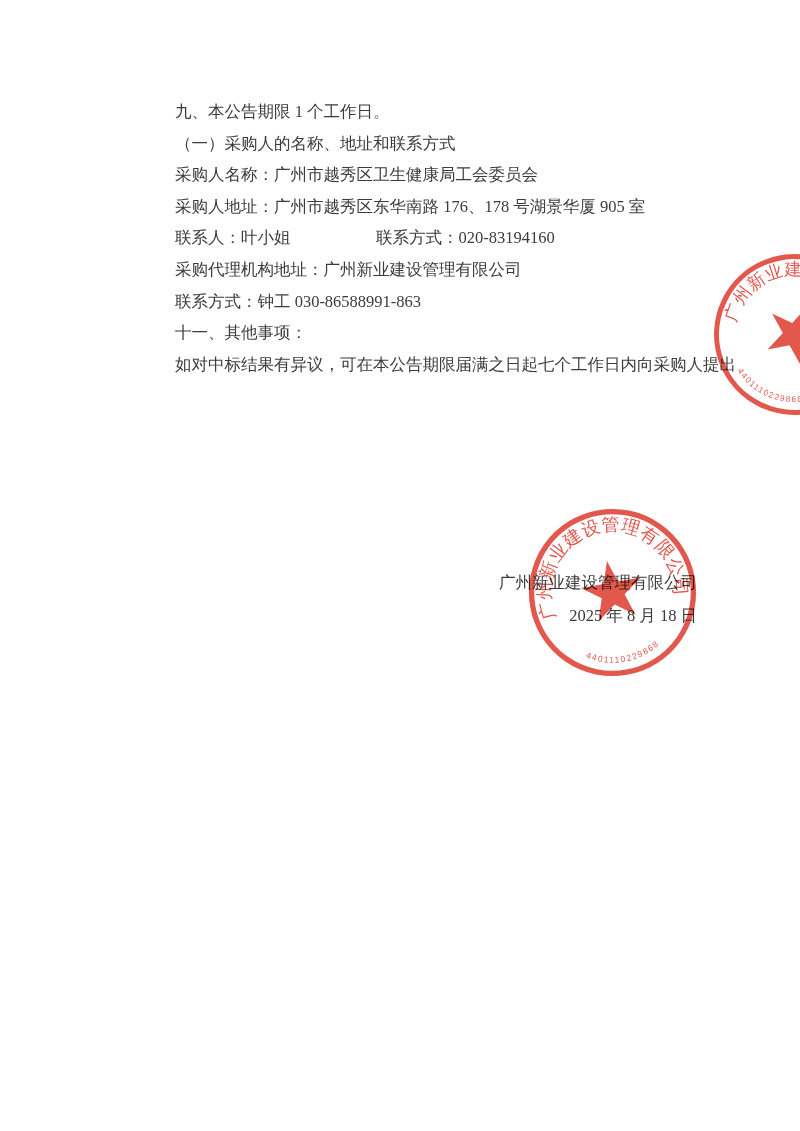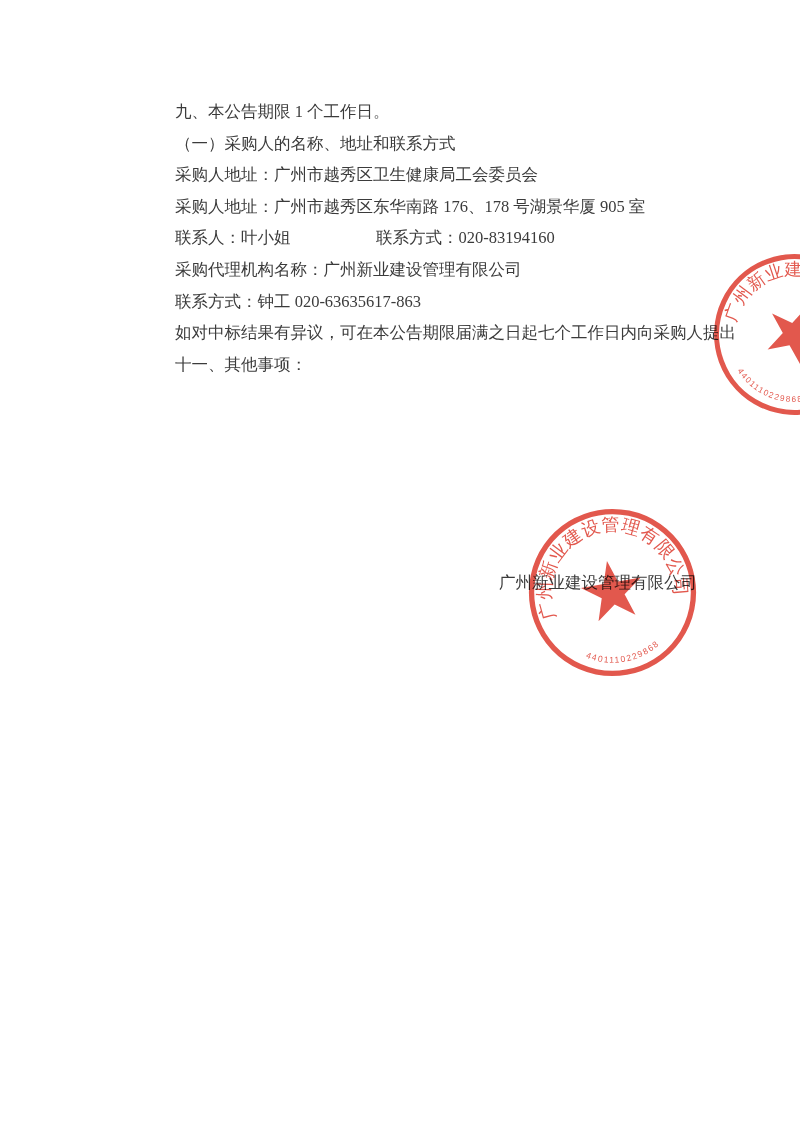--- a/index.html
+++ b/index.html
@@ -57,33 +57,34 @@
   }
 </style>
 </head>
 <body>
 
 <div class="page">
 
   <div class="content">
     <p class="indent">九、本公告期限 1 个工作日。</p>
     <p class="indent">（一）采购人的名称、地址和联系方式</p>
-    <p class="indent">采购人地址：广州市越秀区卫生健康局工会委员会</p>
+    <p class="indent">采购人名称：广州市越秀区卫生健康局工会委员会</p>
     <p class="indent">采购人地址：广州市越秀区东华南路 176、178 号湖景华厦 905 室</p>
     <p class="indent">
       <span class="col-left">联系人：叶小姐</span><span>联系方式：020-83194160</span>
     </p>
-    <p class="indent">采购代理机构名称：广州新业建设管理有限公司</p>
-    <p class="indent">联系方式：钟工 020-63635617-863</p>
+    <p class="indent">采购代理机构地址：广州新业建设管理有限公司</p>
+    <p class="indent">联系方式：钟工 030-86588991-863</p>
+    <p class="indent">十一、其他事项：</p>
     <p class="indent">如对中标结果有异议，可在本公告期限届满之日起七个工作日内向采购人提出</p>
-    <p class="indent">十一、其他事项：</p>
   </div>
 
   <div class="signature">
     <p>广州新业建设管理有限公司</p>
+    <p>2025 年 8 月 18 日</p>
   </div>
 
   <svg class="seal seal-bottom" viewBox="0 0 200 200">
     <circle cx="100" cy="100" r="76" fill="none" stroke="#dd3a2e" stroke-width="5"></circle>
     <path id="sealTextArc1" d="M 44.25 116 A 58 58 0 1 1 155.75 116" fill="none"></path>
     <path id="sealNumArc1" d="M 60.3 152.7 A 66 66 0 0 0 139.7 152.7" fill="none"></path>
     <polygon fill="#dd3a2e" points="100,70 93.2,90.7 71.5,90.7 89.1,103.6 82.4,124.3 100,111.5 117.6,124.3 110.9,103.6 128.5,90.7 106.8,90.7"></polygon>
     <text font-size="17" fill="#dd3a2e" letter-spacing="0.5" font-family="Liberation Serif, DejaVu Serif, serif" text-anchor="middle">
       <textPath href="#sealTextArc1" startOffset="50%">广州新业建设管理有限公司</textPath>
     </text>

